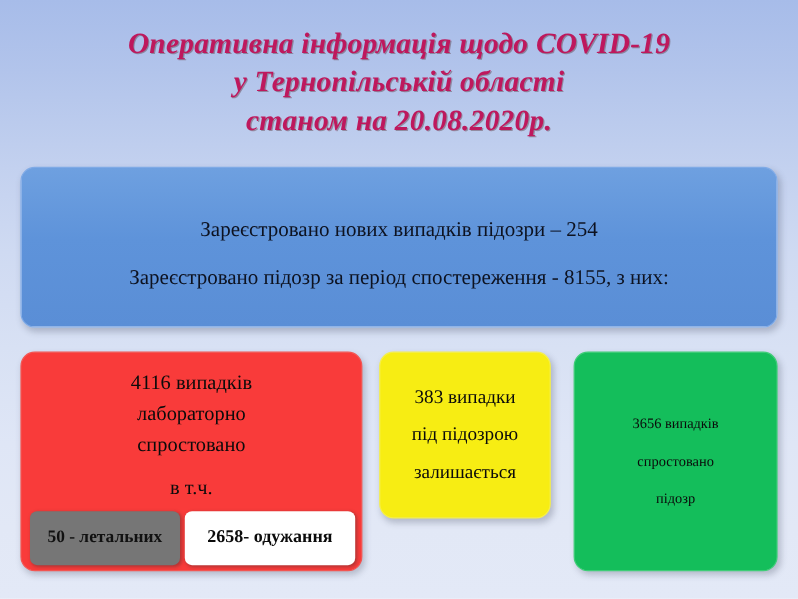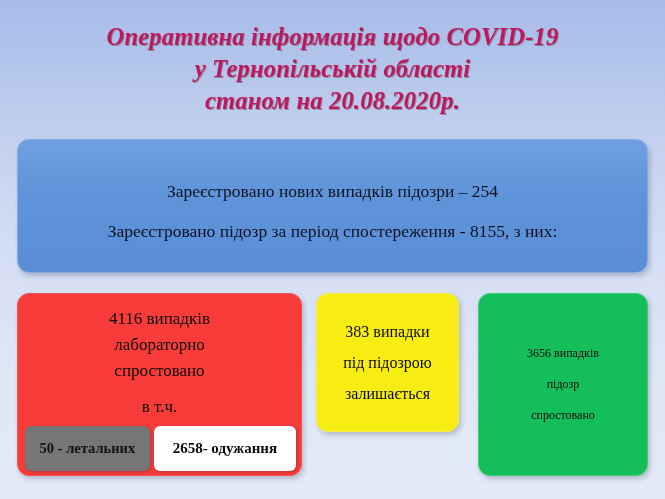--- a/index.html
+++ b/index.html
@@ -185,17 +185,17 @@
   </div>
 
   <div class="panel card-yellow">
     <div class="card-text">383 випадки</div>
     <div class="card-text">під підозрою</div>
     <div class="card-text">залишається</div>
   </div>
 
   <div class="panel card-green">
     <div class="card-text">3656 випадків</div>
+    <div class="card-text">спростовано</div>
     <div class="card-text">підозр</div>
-    <div class="card-text">спростовано</div>
   </div>
 
 </div>
 
 </body></html>

